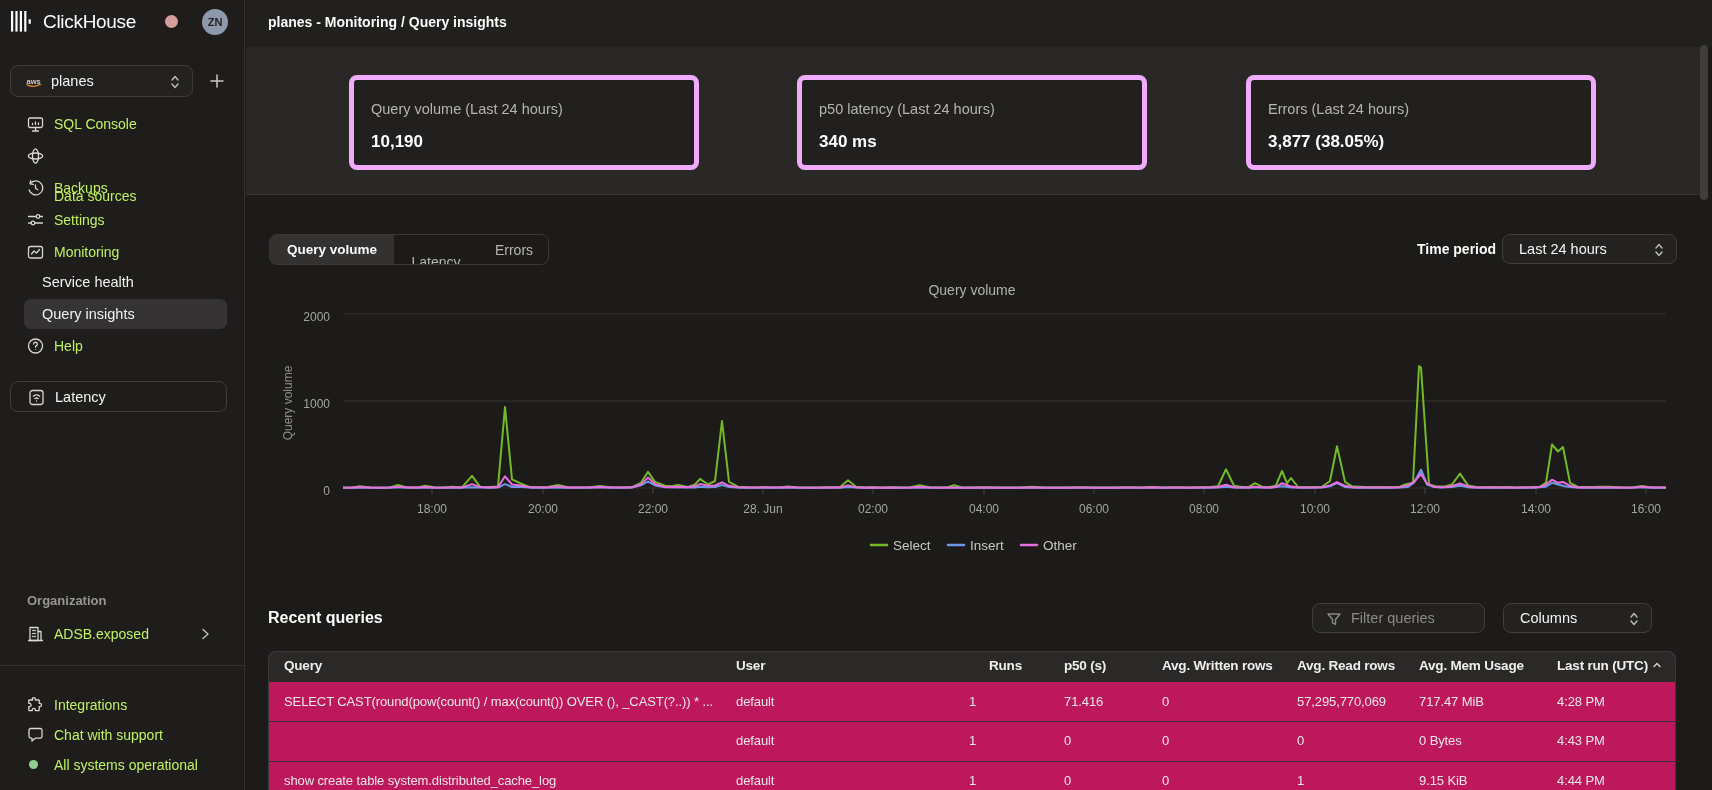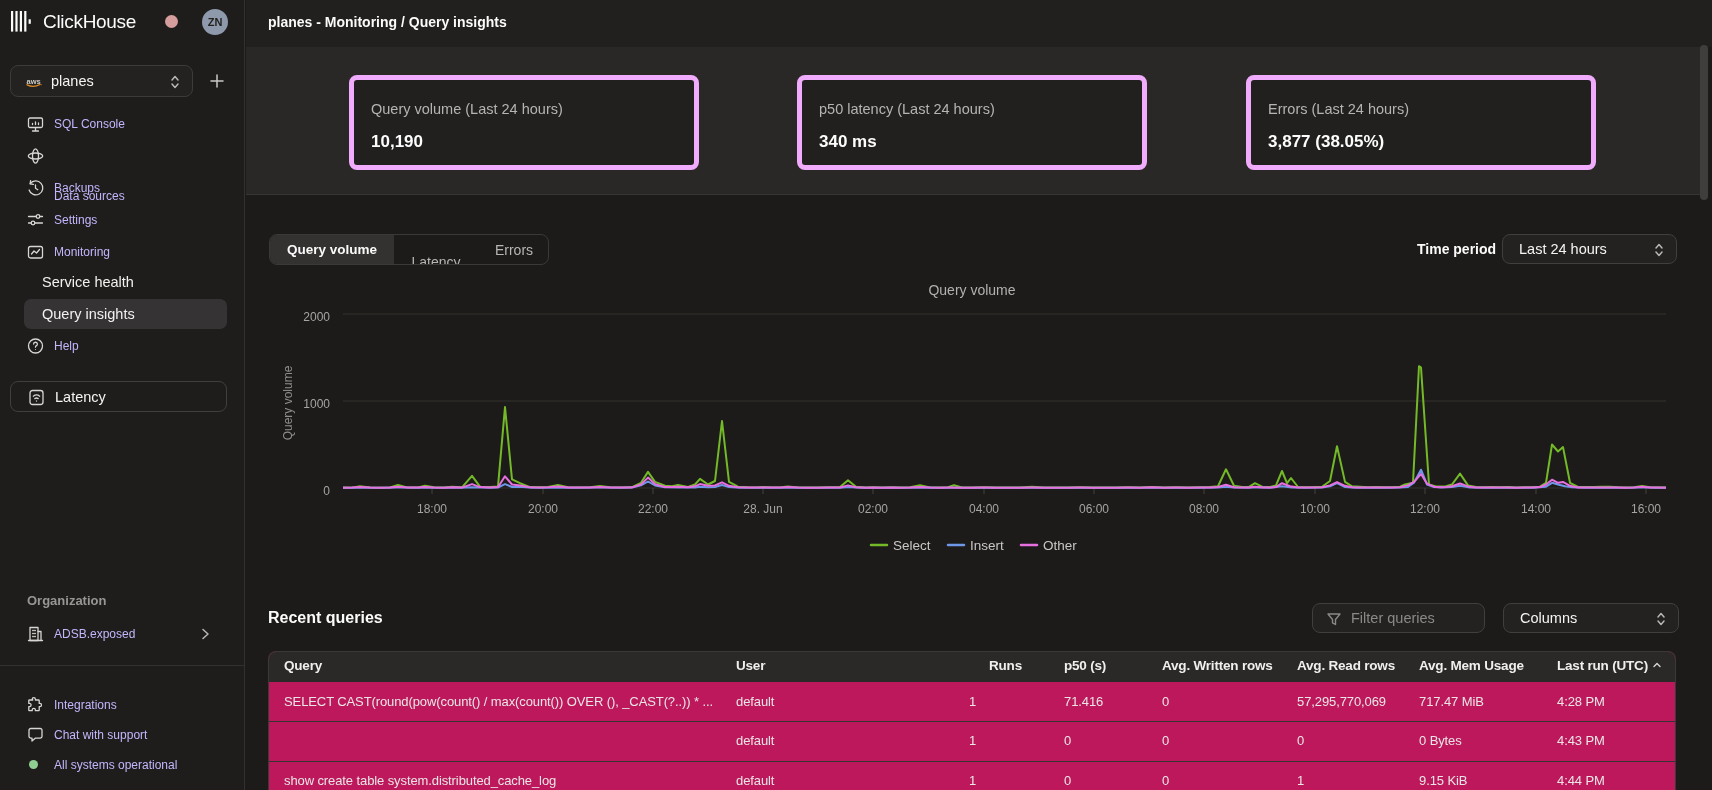--- a/index.html
+++ b/index.html
@@ -1,20 +1,20 @@
 <!DOCTYPE html>
 <html><head>
 <meta charset="utf-8">
 <style>
   * { margin:0; padding:0; box-sizing:border-box; }
   html,body { width:1712px; height:790px; overflow:hidden; background:#1c1b19; font-family:"Liberation Sans", sans-serif; }
   .abs { position:absolute; }
   
   #sidebar { position:absolute; left:0; top:0; width:245px; height:790px; background:#1e1d1b; border-right:1px solid #32312f; }
-  .navitem { position:absolute; left:54px; color:#c4b5fd; font-size:12px; transform:translateY(-50%); white-space:nowrap; }
+  .navitem { position:absolute; left:54px; color:#bef264; font-size:14px; transform:translateY(-50%); white-space:nowrap; }
   .subitem { position:absolute; left:42px; color:#f2f1f0; font-size:14.5px; transform:translateY(-50%); white-space:nowrap; }
   .icon { position:absolute; left:27px; transform:translateY(-50%); }
   
   #topbar { position:absolute; left:246px; top:0; width:1466px; height:47px; background:#21201e; }
   #statband { position:absolute; left:246px; top:47px; width:1454px; height:148px; background:#292826; border-bottom:1px solid #363533; }
   .card { position:absolute; top:28px; width:350px; height:95px; background:#21201e; border:5px solid #f0abfc; border-radius:8px; padding:21px 17px; }
   .card .lbl { color:#b6b4b2; font-size:14.5px; }
   .card .val { color:#fdfdfd; font-size:17px; font-weight:bold; margin-top:15px; }
   
   .selectbox { position:absolute; height:30px; background:#232220; border:1px solid #403f3d; border-radius:8px; color:#f5f4f3; font-size:14.5px; display:flex; align-items:center; }
@@ -209,21 +209,21 @@
     <text x="774" y="274" font-size="13.5" fill="#c8c7c5">Other</text>
   </g>
 </svg>
 
 <div class="abs" style="left:268px; top:609px; color:#fbfbfa; font-size:16px; font-weight:bold;">Recent queries</div>
 <div class="selectbox" style="left:1312px; top:603px; width:173px; color:#8b8987; padding-left:38px;">Filter queries
   <svg class="abs" style="left:13px; top:7px;" width="16" height="16" viewBox="0 0 16 16" fill="none" stroke="#8b8987" stroke-width="1.4" stroke-linejoin="round">
     <path d="M2 3 H14 L9.5 8.5 V13.5 L6.5 11.8 V8.5 Z"></path>
   </svg>
 </div>
-<div class="selectbox" style="left:1503px; top:603px; width:176px; padding-left:16px;">Columns
+<div class="selectbox" style="left:1503px; top:603px; width:149px; padding-left:16px;">Columns
   <svg class="abs" style="right:12px; top:7px;" width="10" height="16" viewBox="0 0 10 16">
     <path d="M2 6 L5 2.6 L8 6" stroke="#b9b8b6" stroke-width="1.5" fill="none" stroke-linecap="round" stroke-linejoin="round"></path>
     <path d="M2 10 L5 13.4 L8 10" stroke="#b9b8b6" stroke-width="1.5" fill="none" stroke-linecap="round" stroke-linejoin="round"></path>
   </svg>
 </div>
 
 <div id="tablewrap">
   <div class="abs" style="left:0; top:0; width:1408px; height:30px; background:#2a2927;"></div>
   <div class="th" style="left:15px;">Query</div>
   <div class="th" style="left:467px;">User</div>

